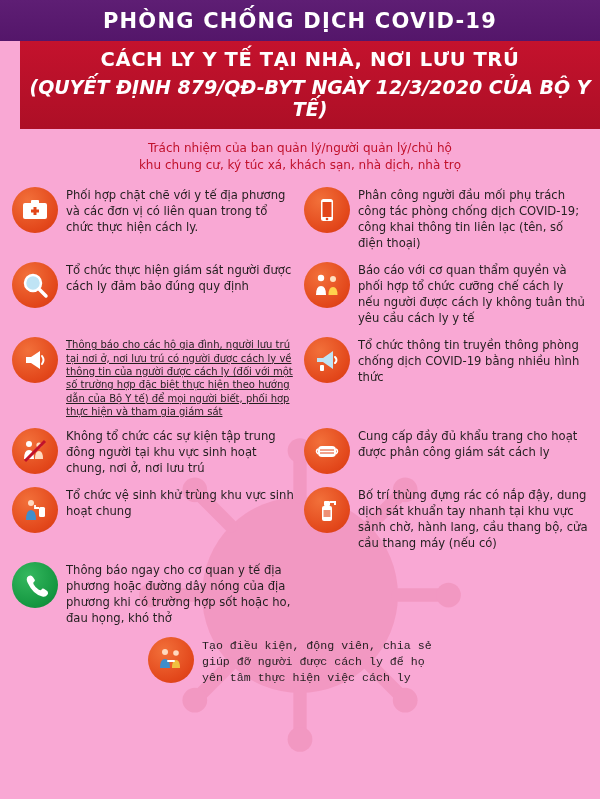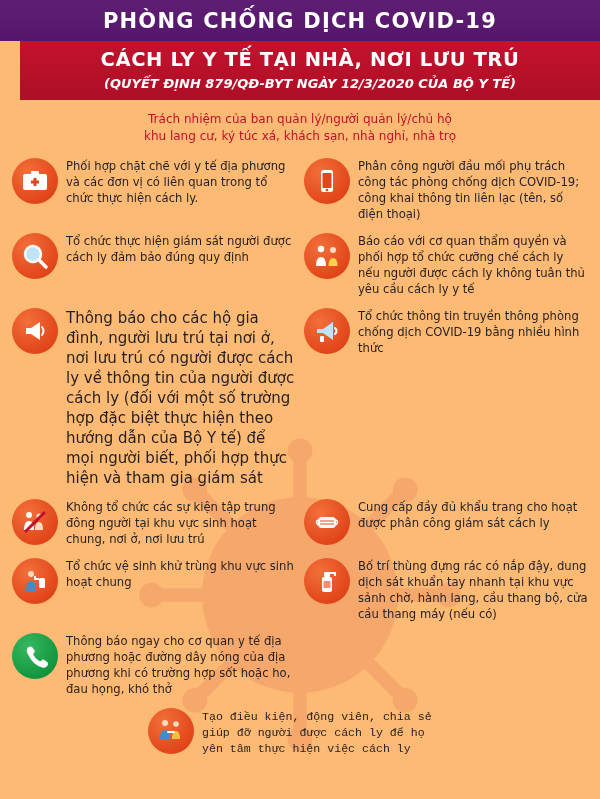--- a/index.html
+++ b/index.html
@@ -10,21 +10,21 @@
     width: 600px;
     height: 799px;
     font-family: "DejaVu Sans", sans-serif;
     background: #ffffff;
     overflow: hidden;
   }
   .poster {
     position: relative;
     width: 600px;
     height: 799px;
-    background: #fdba74;
+    background: #f9a8d4;
     overflow: hidden;
   }
   
   .header-top {
     background: #5b1a6b;
     background: linear-gradient(180deg, #5e1e74 0%, #54166a 100%);
     color: #ffffff;
     text-align: center;
     padding: 9px 0 8px 0;
   }
@@ -43,21 +43,21 @@
     padding: 7px 0 9px 0;
     margin-left: 20px;
   }
   .header-mid .t2 {
     font-weight: bold;
     font-size: 19.5px;
     letter-spacing: 0.6px;
     line-height: 1.25;
   }
   .header-mid .t3 {
-    font-size: 13px;
+    font-size: 19px;
     font-style: italic;
     font-weight: bold;
     margin-top: 4px;
   }
   .title-block {
     text-align: center;
     padding: 11px 12px 6px 12px;
   }
   .title-block .l {
     color: #c0112b;
@@ -118,37 +118,37 @@
     background: #1e9e4a;
     background: radial-gradient(circle at 35% 30%, #35b85f 0%, #149640 70%, #0d7c34 100%);
   }
   .badge svg { display: block; }
   .txt {
     font-size: 11.6px;
     line-height: 1.38;
     color: #231f20;
     padding-top: 1px;
   }
-  .txt.small { font-size: 15px; line-height: 1.33; }
+  .txt.small { font-size: 10px; line-height: 1.33; text-decoration: underline; }
 </style>
 </head>
 <body>
 
 <div class="poster">
 
   <div class="header-top">
     <div class="t1">PHÒNG CHỐNG DỊCH COVID-19</div>
   </div>
   <div class="header-mid">
     <div class="t2">CÁCH LY Y TẾ TẠI NHÀ, NƠI LƯU TRÚ</div>
     <div class="t3">(QUYẾT ĐỊNH 879/QĐ-BYT  NGÀY 12/3/2020 CỦA BỘ Y TẾ)</div>
   </div>
   <div class="title-block">
     <div class="l">Trách nhiệm của ban quản lý/người quản lý/chủ hộ</div>
-    <div class="l">khu lang cư, ký túc xá, khách sạn, nhà nghỉ, nhà trọ</div>
+    <div class="l">khu chung cư, ký túc xá, khách sạn, nhà dịch, nhà trọ</div>
   </div>
 
   <svg class="watermark" viewBox="0 0 400 320">
     <g fill="#c0112b">
       <circle cx="200" cy="160" r="95"></circle>
       <g stroke="#c0112b" stroke-width="13" stroke-linecap="round">
         <line x1="200" y1="65" x2="200" y2="25"></line>
         <line x1="200" y1="255" x2="200" y2="295"></line>
         <line x1="105" y1="160" x2="62" y2="160"></line>
         <line x1="295" y1="160" x2="338" y2="160"></line>

